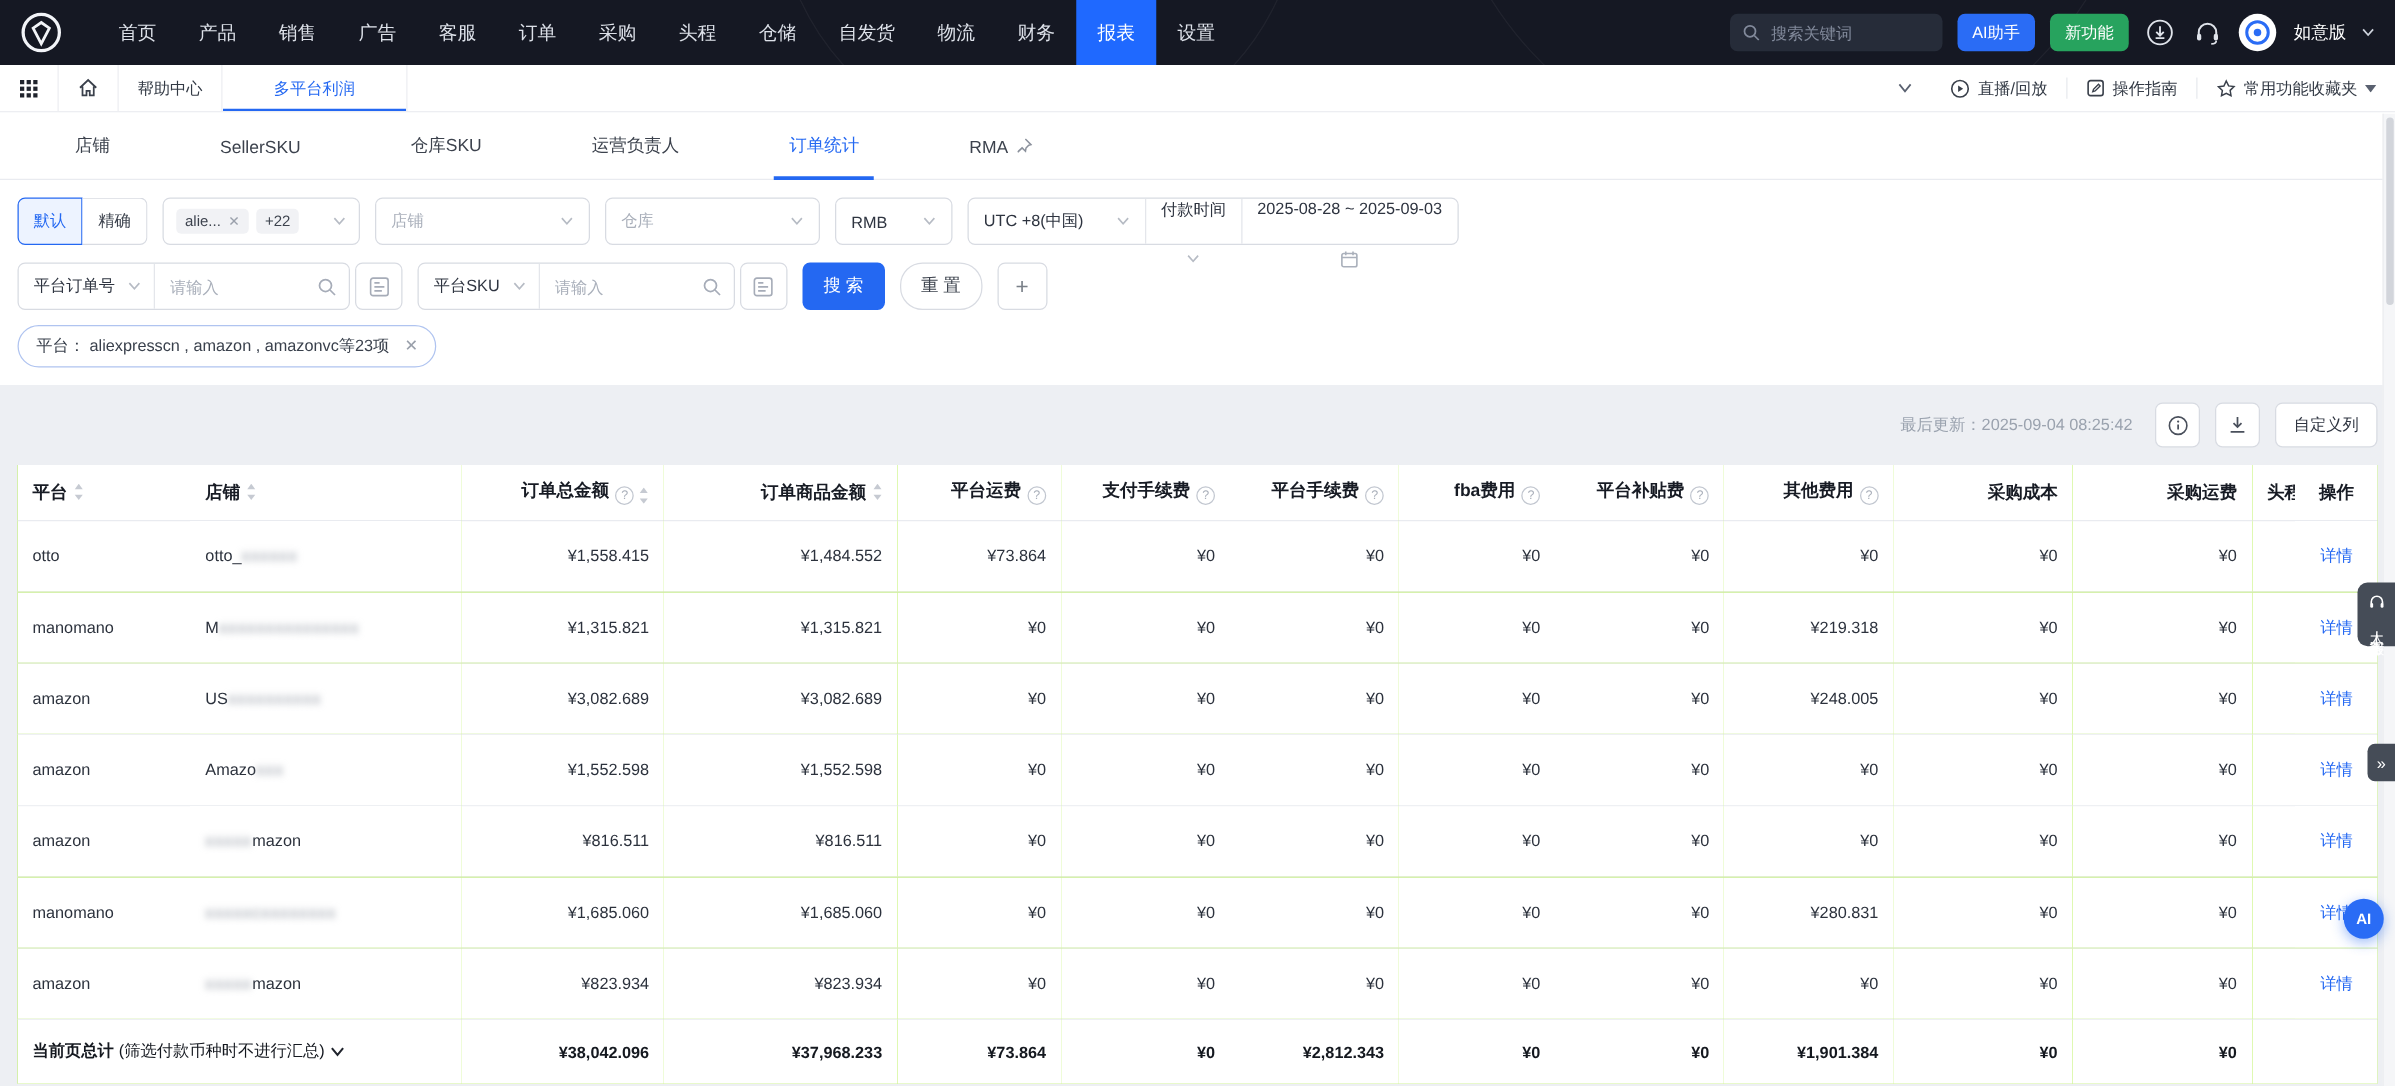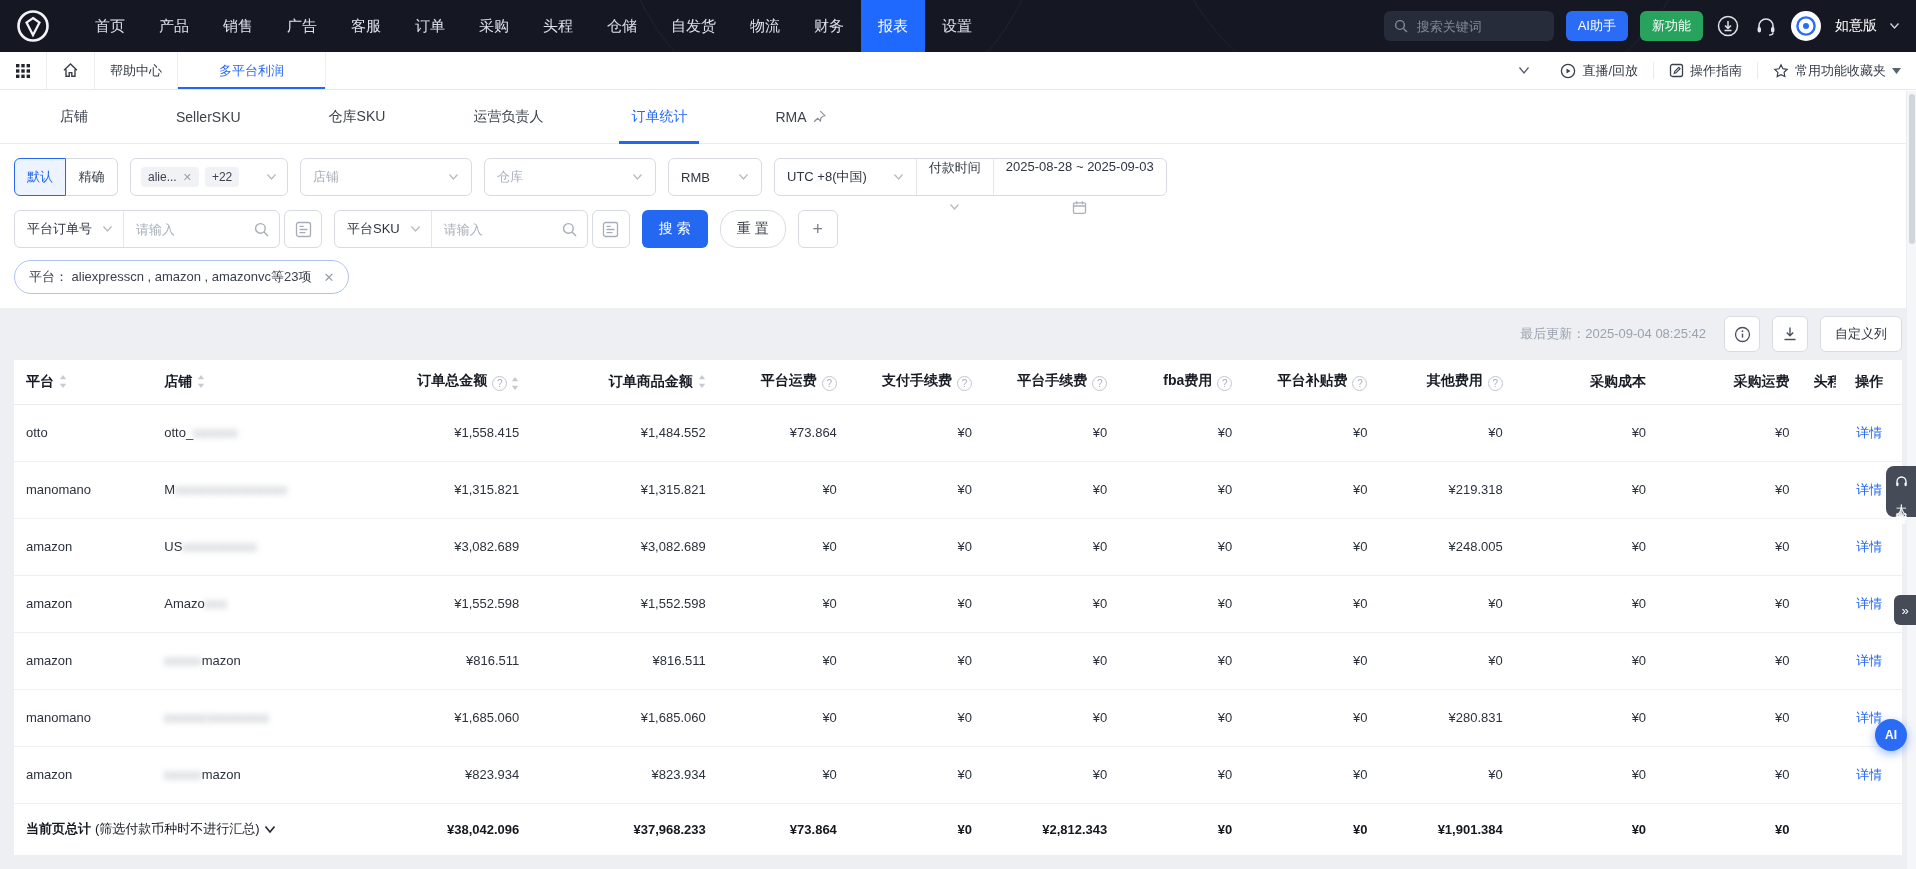--- a/index.html
+++ b/index.html
@@ -73,21 +73,21 @@
   .sq-btn { width:38px; height:38px; border:1px solid #d8dbe2; border-radius:6px; background:#fff; display:flex; align-items:center; justify-content:center; cursor:pointer; }
   .btn-primary { width:66px; height:38px; border:none; border-radius:6px; background:#2468f2; color:#fff; font-size:14px; font-family:inherit; cursor:pointer; white-space:nowrap; }
   .btn-plain { width:66px; height:38px; border:1px solid #d8dbe2; border-radius:18px; background:#fff; color:#3c424d; font-size:14px; font-family:inherit; cursor:pointer; white-space:nowrap; }
   .btn-add { width:40px; height:38px; border:1px solid #d8dbe2; border-radius:6px; background:#fff; color:#7a8089; font-size:18px; font-family:inherit; cursor:pointer; }
   .tagrow { margin-top:12px; }
   .ftag { display:inline-flex; align-items:center; gap:12px; border:1px solid #b0c4f0; border-radius:18px; padding:0 14px; height:34px; font-size:13px; color:#39404c; background:#fff; }
   .ftag .x { color:#9aa0ab; font-size:13px; cursor:pointer; }
 
   
   .graybg { background:#edeff3; height:561px; padding:0 14px; position:relative; }
-  .meta-row { height:52px; display:flex; align-items:center; justify-content:flex-end; gap:12px; }
+  .meta-row { height:64px; display:flex; align-items:center; justify-content:flex-end; gap:12px; }
   .meta-text { color:#9aa2ae; font-size:13px; margin-right:6px; }
   .icon-btn { width:36px; height:36px; border:1px solid #d8dbe2; border-radius:6px; background:#fff; display:flex; align-items:center; justify-content:center; cursor:pointer; }
   .btn-custom { height:36px; padding:0 14px; border:1px solid #d8dbe2; border-radius:6px; background:#fff; font-size:13px; color:#2e3440; font-family:inherit; cursor:pointer; }
 
   .table-wrap { background:#bef264; overflow:hidden; }
   table { border-collapse:collapse; table-layout:fixed; width:100%; }
   th { font-size:14px; font-weight:700; color:#171b24; padding:0 12px; height:44px; border-bottom:1px solid #e9ebf0; text-align:left; background:#fff; white-space:nowrap; overflow:hidden; }
   td { height:57px; padding:0 12px; border-bottom:1px solid #eef0f3; font-size:13px; color:#2c323d; background:#fff; white-space:nowrap; overflow:hidden; }
   .num { text-align:right; }
   .hicons { display:inline-flex; align-items:center; gap:4px; margin-left:5px; vertical-align:-2px; }

